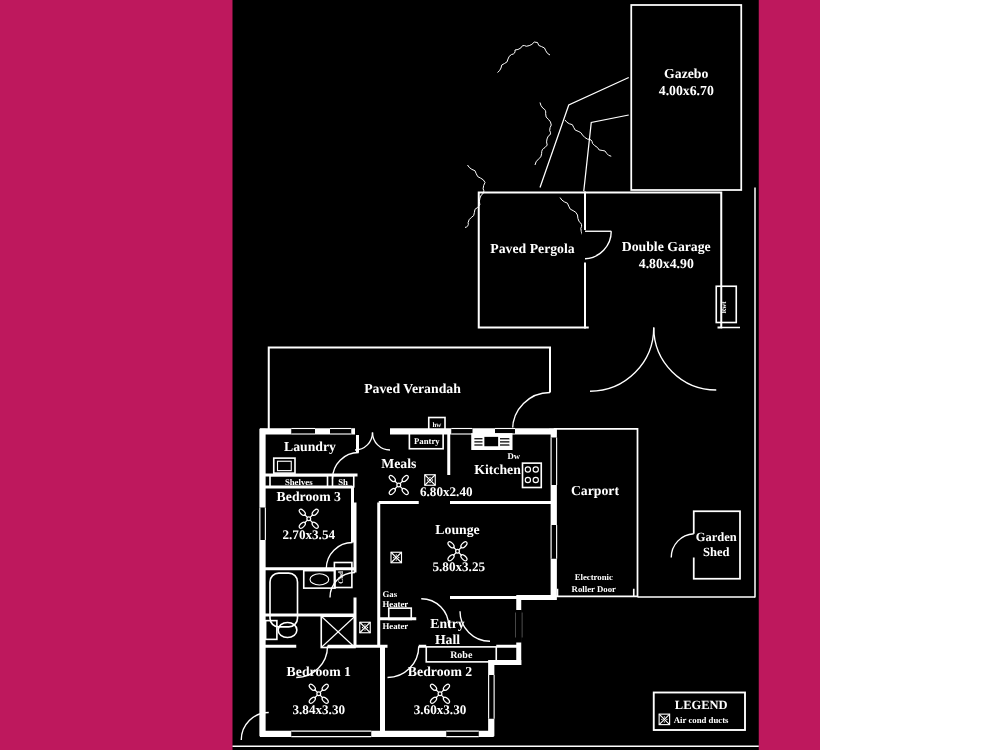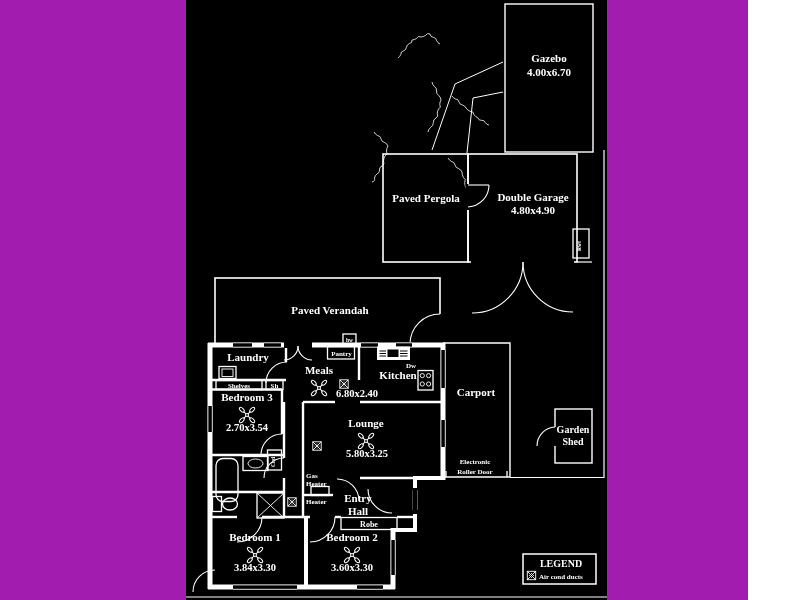--- a/index.html
+++ b/index.html
@@ -1,16 +1,16 @@
 <!DOCTYPE html>
 <html><head>
 <meta charset="utf-8">
 <style>
   html,body{margin:0;padding:0;background:#ffffff;}
-  .stage{position:relative;width:748px;height:600px;background:#a21caf;overflow:hidden;}
+  .stage{position:relative;width:656px;height:600px;background:#be185d;overflow:hidden;}
   svg{display:block;font-family:"Liberation Serif","DejaVu Serif",serif;font-weight:bold;}
   svg text{fill:#ffffff;}
   .w{stroke:#ffffff;fill:none;}
   .thick{stroke-width:5;}
   .mid{stroke-width:4;}
   .inner{stroke-width:2.4;}
   .thin{stroke-width:1.3;}
   .arc{stroke-width:1.1;}
   .squig{stroke:#ffffff;stroke-width:0.8;fill:none;}
 </style>

